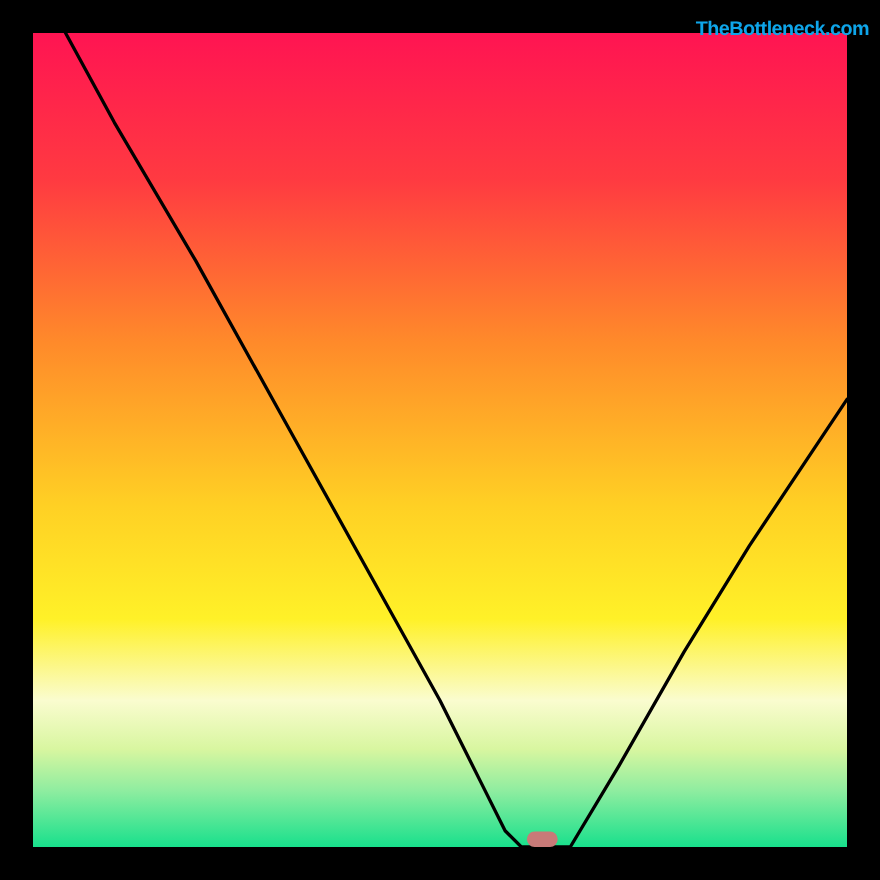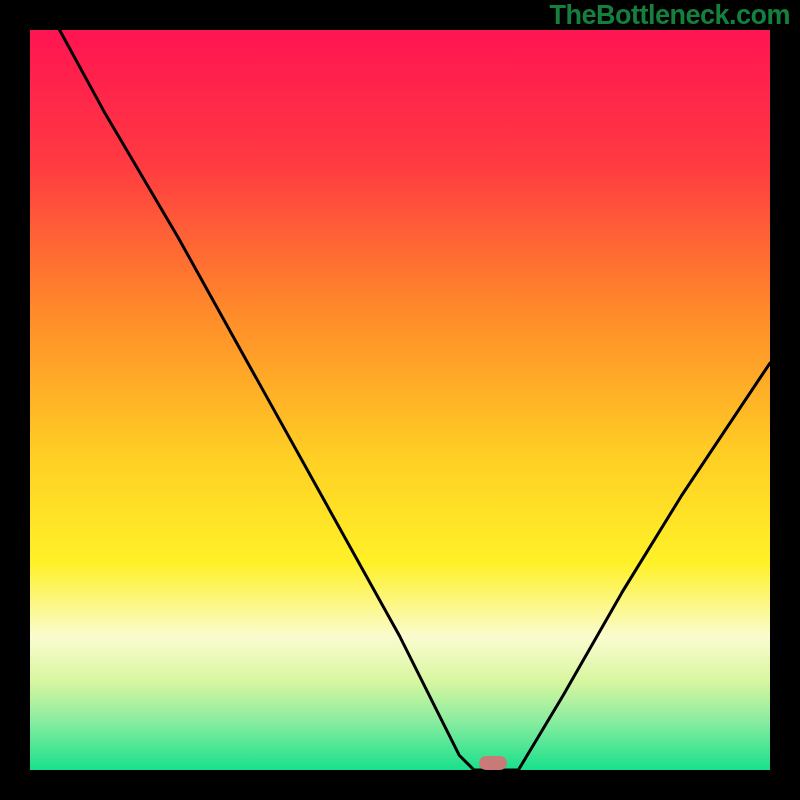--- a/index.html
+++ b/index.html
@@ -11,26 +11,26 @@
     overflow: hidden;
   }
   .container {
     position: relative;
     width: 800px;
     height: 800px;
     background: #000;
   }
   .attribution {
     position: absolute;
-    top: 0;
+    top: 16px;
     right: 10px;
     font-family: Arial, Helvetica, sans-serif;
-    font-size: 27px;
+    font-size: 18px;
     font-weight: bold;
-    color: #15803d;
+    color: #0ea5e9;
     letter-spacing: -0.5px;
     z-index: 5;
   }
   .plot-area {
     position: absolute;
     left: 30px;
     top: 30px;
     width: 740px;
     height: 740px;
     overflow: hidden;

